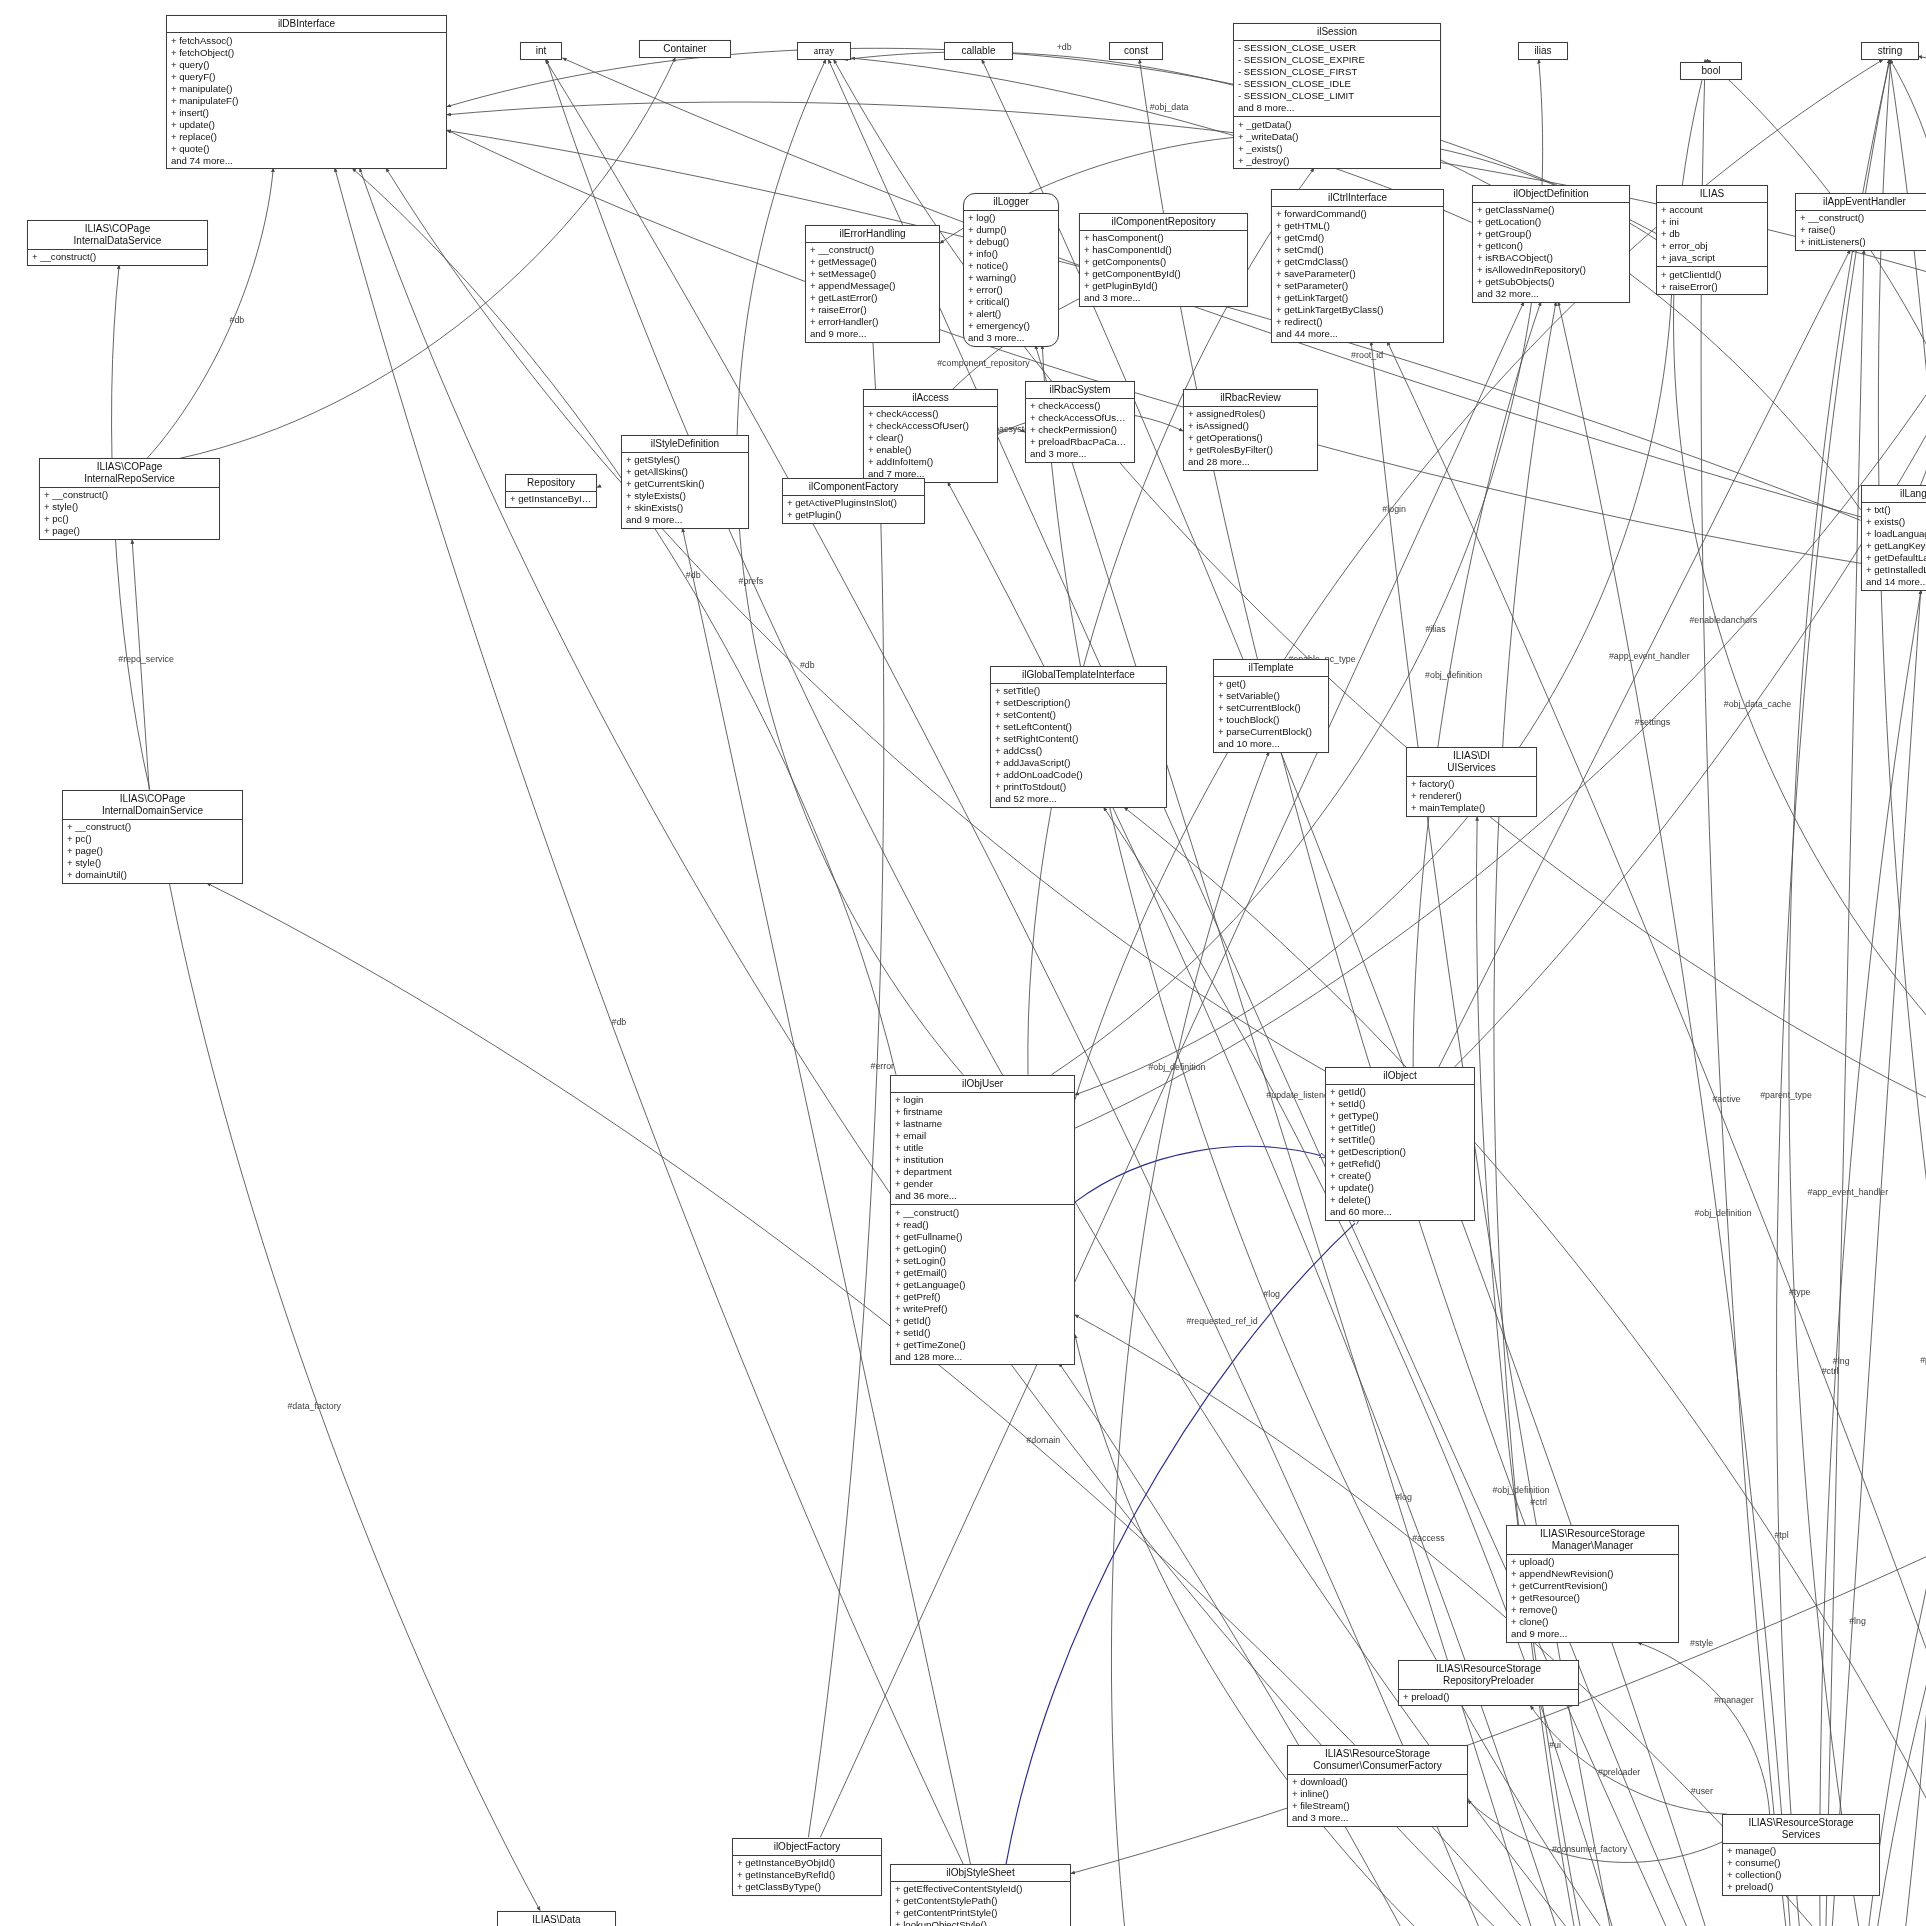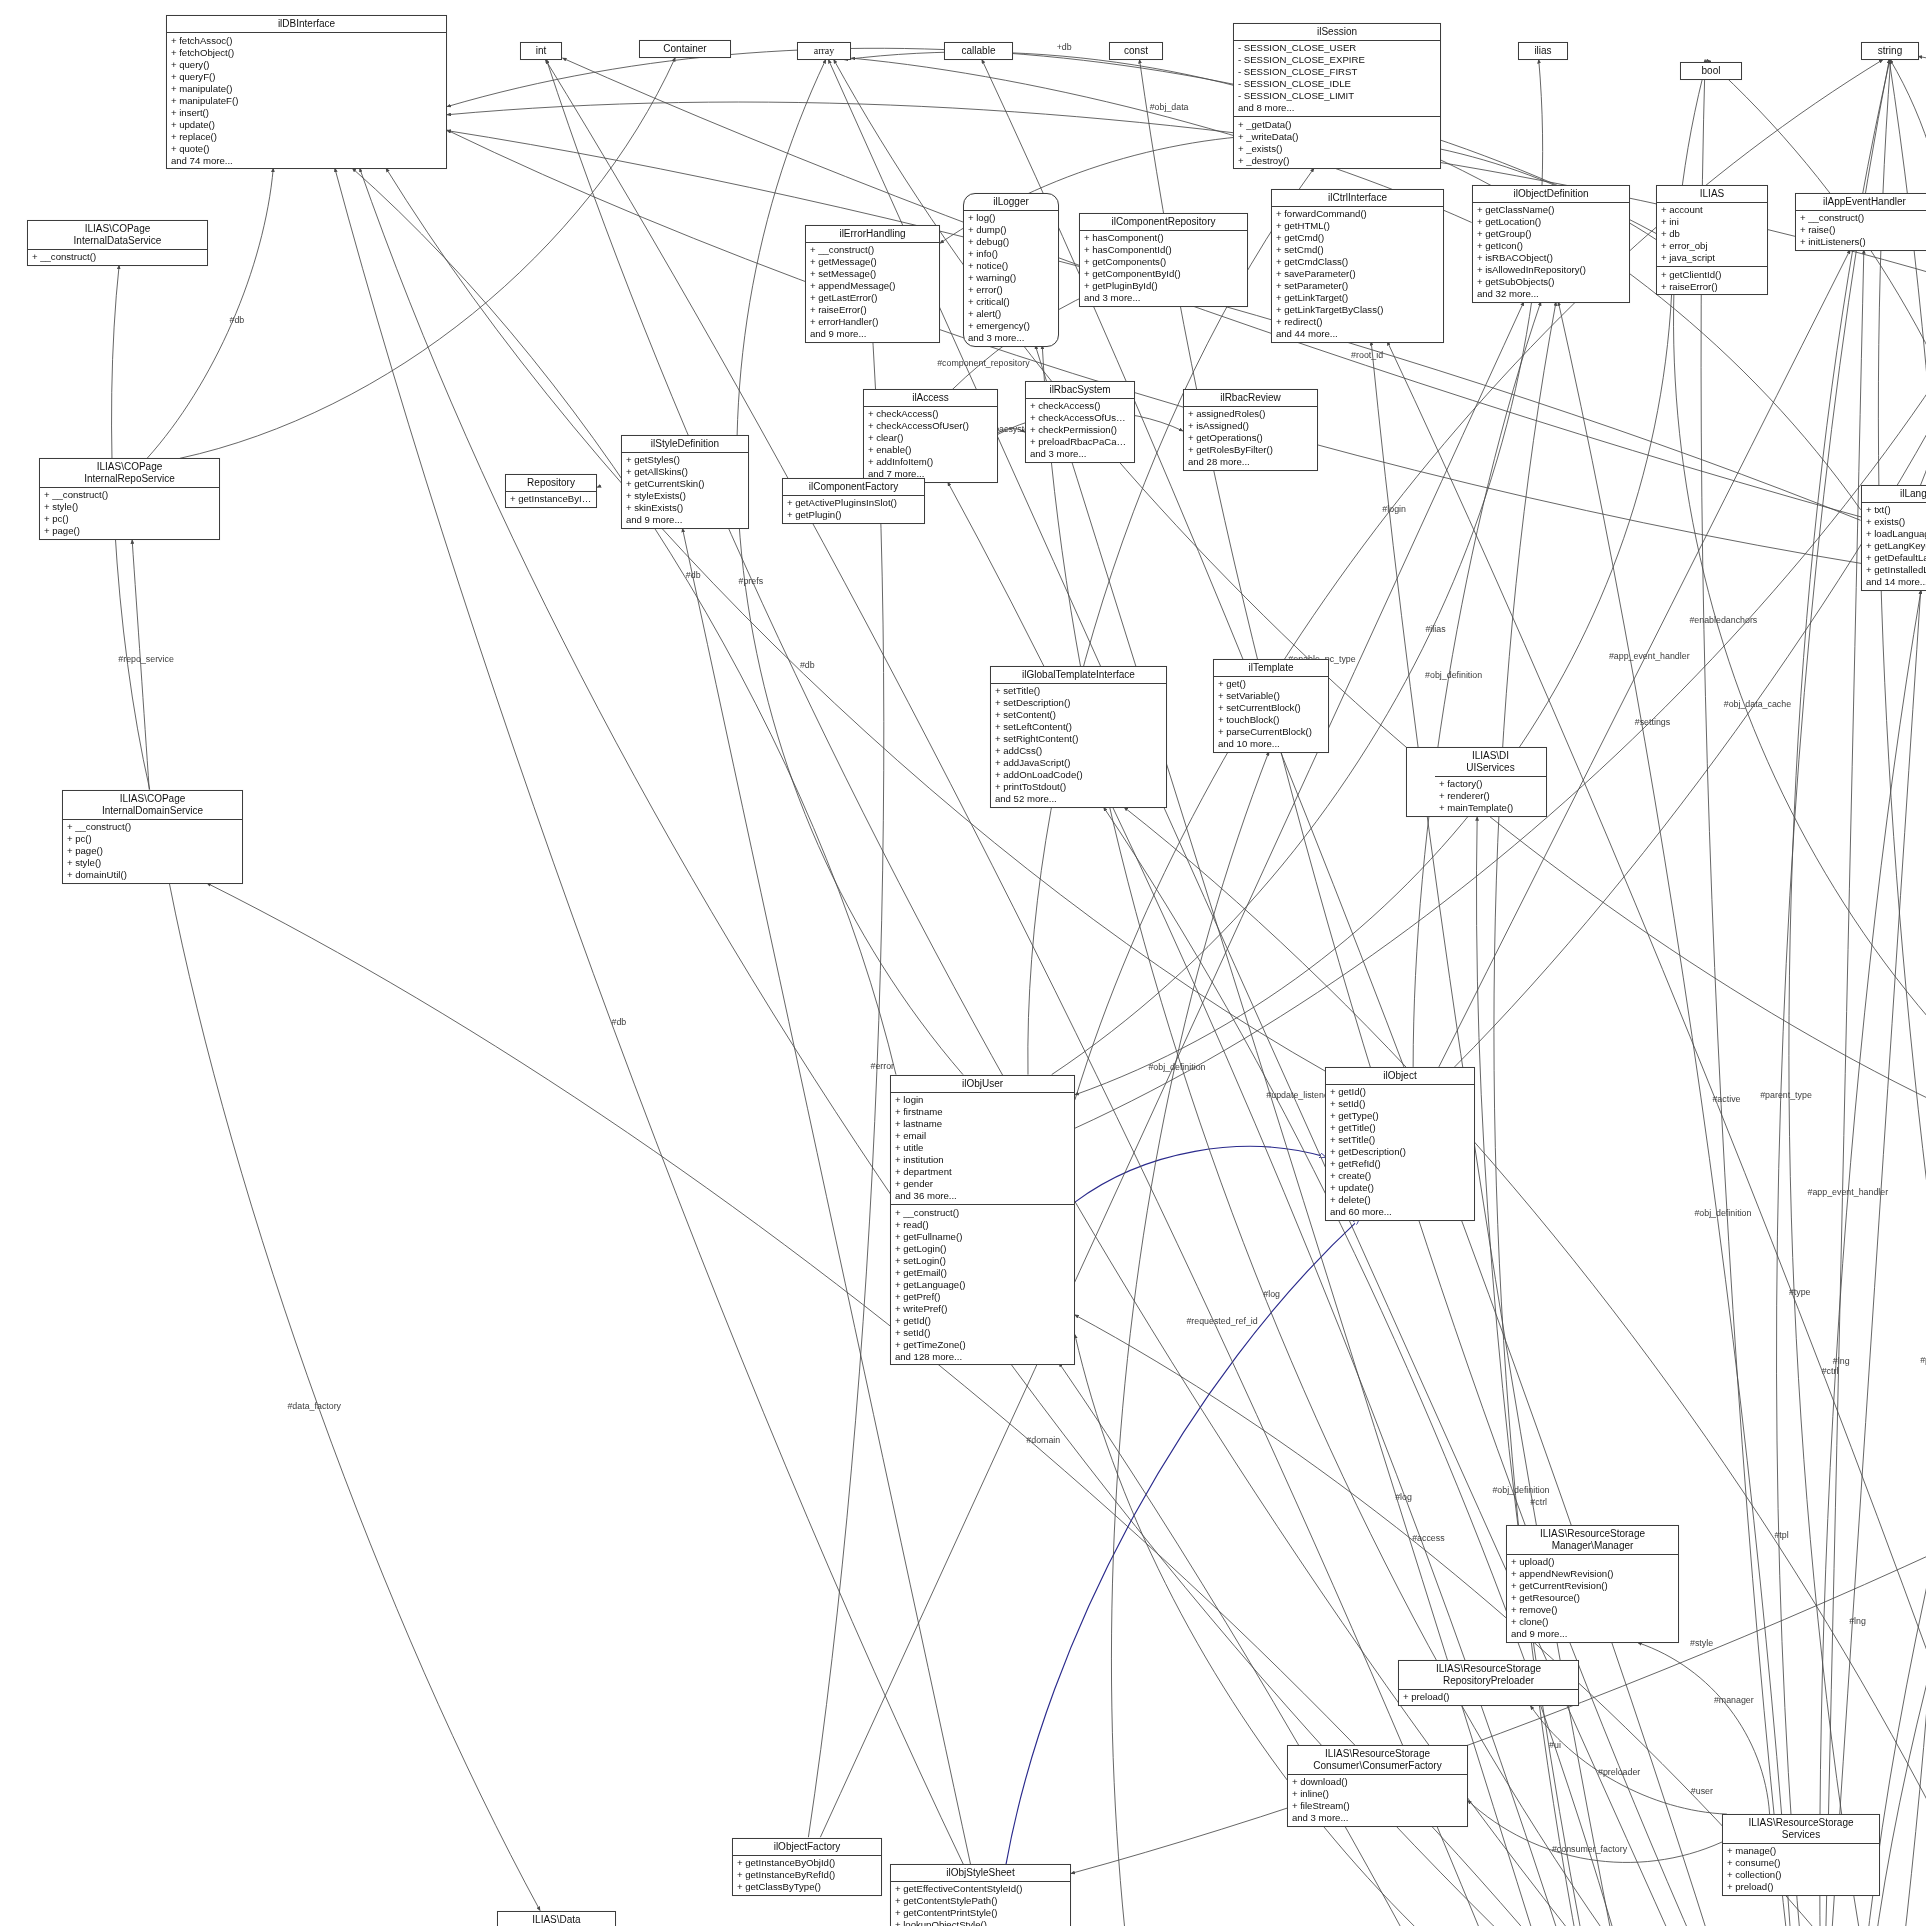--- a/index.html
+++ b/index.html
@@ -556,21 +556,21 @@
         </div>
         <div class="uml-section">
           <div class="uml-row">+ get()</div>
           <div class="uml-row">+ setVariable()</div>
           <div class="uml-row">+ setCurrentBlock()</div>
           <div class="uml-row">+ touchBlock()</div>
           <div class="uml-row">+ parseCurrentBlock()</div>
           <div class="uml-row">and 10 more...</div>
         </div>
       </div>
-      <div class="uml-node" style="left: 1406px; top: 747px; width: 141px; padding-left: 28px;">
+      <div class="uml-node" style="left: 1406px; top: 747px; width: 131px;">
         <div class="uml-title">
           <div>ILIAS\DI</div>
           <div>UIServices</div>
         </div>
         <div class="uml-section">
           <div class="uml-row">+ factory()</div>
           <div class="uml-row">+ renderer()</div>
           <div class="uml-row">+ mainTemplate()</div>
         </div>
       </div>

